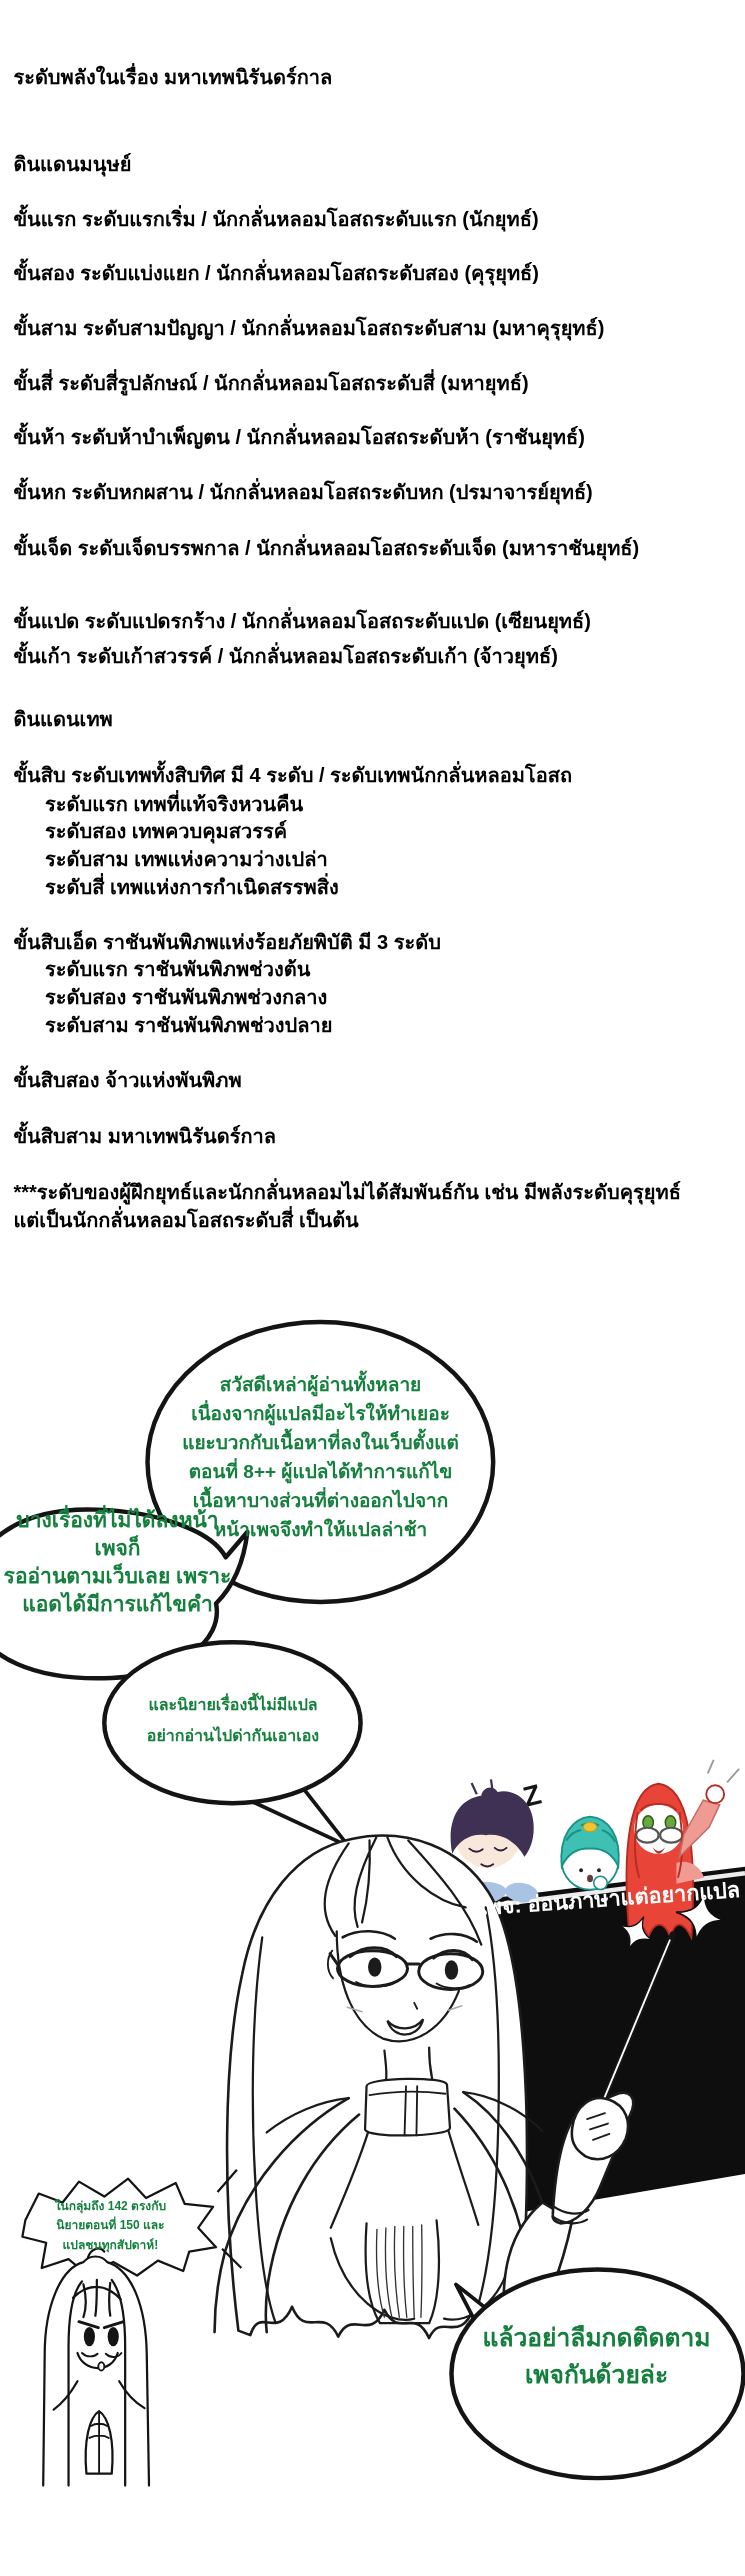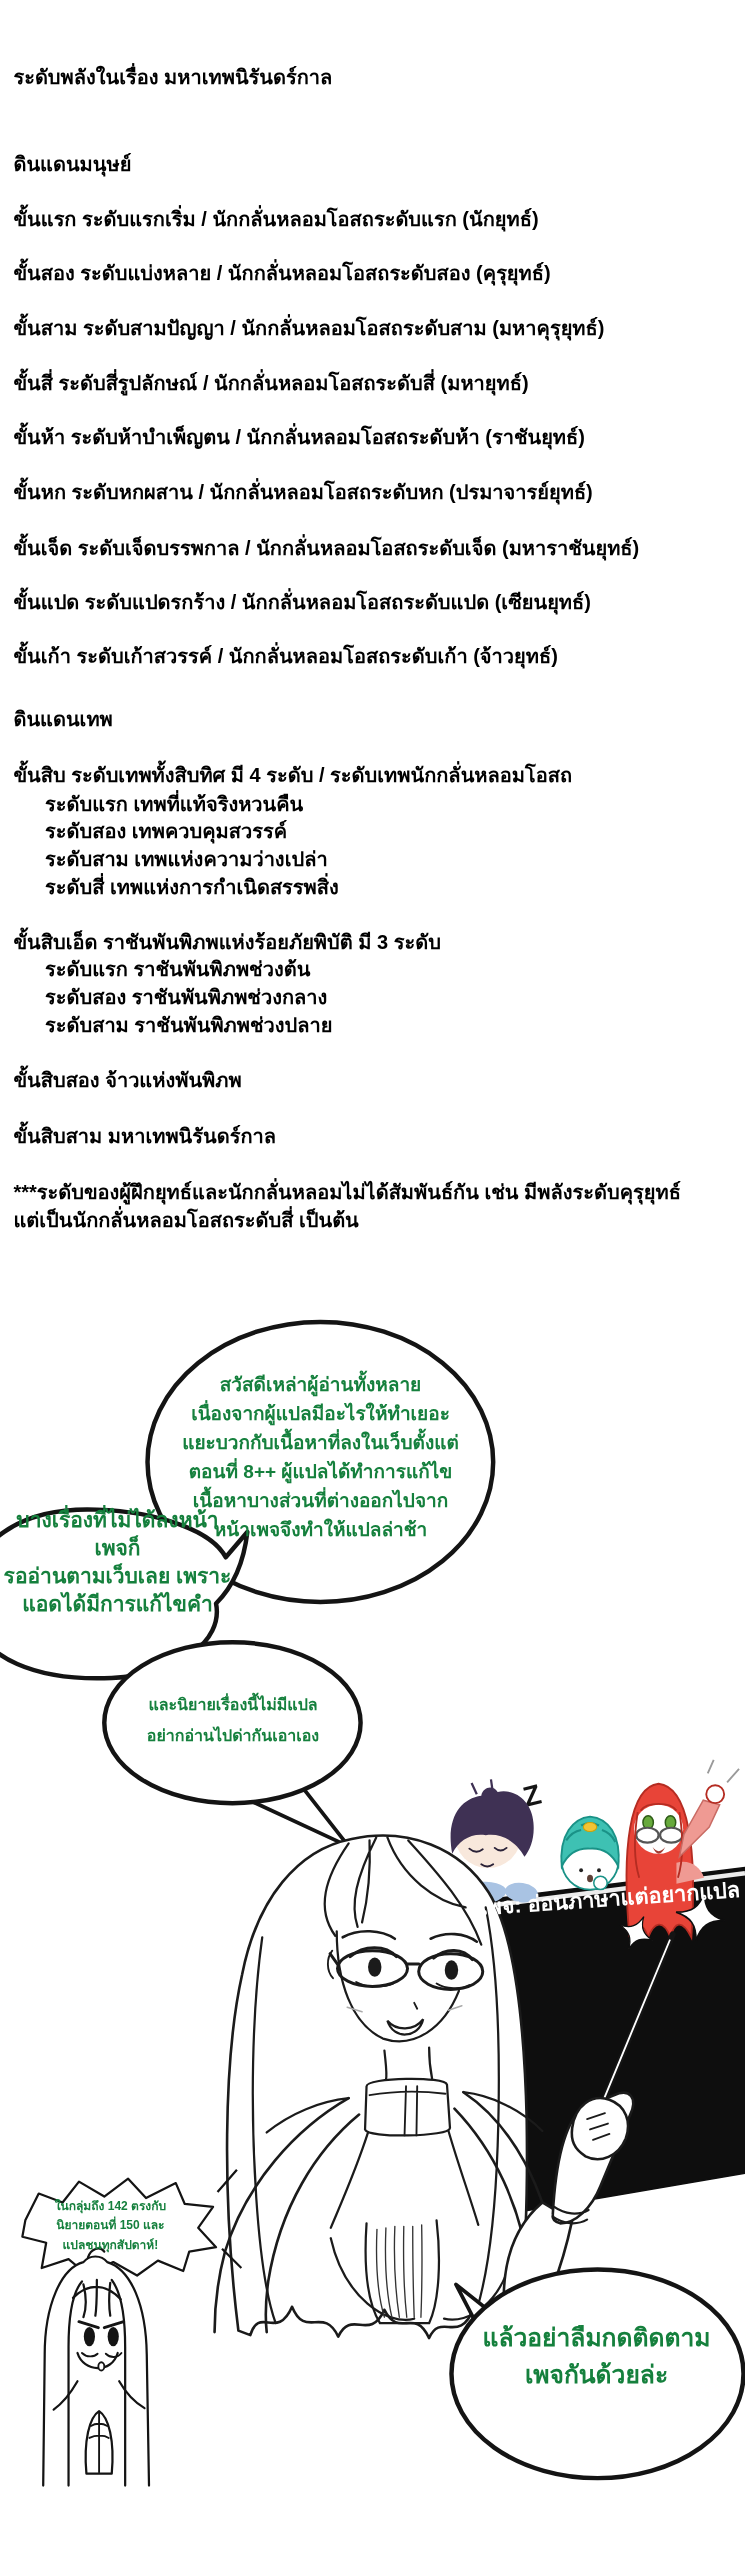--- a/index.html
+++ b/index.html
@@ -184,27 +184,27 @@
     <g>
       <path d="M 690,3128 L 612,3066 L 662,3162 Z" fill="#ffffff" stroke="#141414" stroke-width="5" stroke-linejoin="round"></path>
       <ellipse cx="802" cy="3186" rx="196" ry="140" fill="#ffffff" stroke="#141414" stroke-width="6"></ellipse>
     </g>
   </svg>
 
   <div>
     <div class="ln" style="top:66px">ระดับพลังในเรื่อง มหาเทพนิรันดร์กาล</div>
     <div class="ln" style="top:153px">ดินแดนมนุษย์</div>
     <div class="ln" style="top:208px">ขั้นแรก ระดับแรกเริ่ม / นักกลั่นหลอมโอสถระดับแรก (นักยุทธ์)</div>
-    <div class="ln" style="top:262px">ขั้นสอง ระดับแบ่งหลาย / นักกลั่นหลอมโอสถระดับสอง (คุรุยุทธ์)</div>
+    <div class="ln" style="top:262px">ขั้นสอง ระดับแบ่งแยก / นักกลั่นหลอมโอสถระดับสอง (คุรุยุทธ์)</div>
     <div class="ln" style="top:317px">ขั้นสาม ระดับสามปัญญา / นักกลั่นหลอมโอสถระดับสาม (มหาคุรุยุทธ์)</div>
     <div class="ln" style="top:372px">ขั้นสี่ ระดับสี่รูปลักษณ์ / นักกลั่นหลอมโอสถระดับสี่ (มหายุทธ์)</div>
     <div class="ln" style="top:426px">ขั้นห้า ระดับห้าบำเพ็ญตน / นักกลั่นหลอมโอสถระดับห้า (ราชันยุทธ์)</div>
     <div class="ln" style="top:481px">ขั้นหก ระดับหกผสาน / นักกลั่นหลอมโอสถระดับหก (ปรมาจารย์ยุทธ์)</div>
     <div class="ln" style="top:537px">ขั้นเจ็ด ระดับเจ็ดบรรพกาล / นักกลั่นหลอมโอสถระดับเจ็ด (มหาราชันยุทธ์)</div>
-    <div class="ln" style="top:591px">ขั้นแปด ระดับแปดรกร้าง / นักกลั่นหลอมโอสถระดับแปด (เซียนยุทธ์)</div>
+    <div class="ln" style="top:610px">ขั้นแปด ระดับแปดรกร้าง / นักกลั่นหลอมโอสถระดับแปด (เซียนยุทธ์)</div>
     <div class="ln" style="top:645px">ขั้นเก้า ระดับเก้าสวรรค์ / นักกลั่นหลอมโอสถระดับเก้า (จ้าวยุทธ์)</div>
     <div class="ln" style="top:708px">ดินแดนเทพ</div>
     <div class="ln" style="top:764px">ขั้นสิบ ระดับเทพทั้งสิบทิศ มี 4 ระดับ / ระดับเทพนักกลั่นหลอมโอสถ</div>
     <div class="ln ind" style="top:793px">ระดับแรก เทพที่แท้จริงหวนคืน</div>
     <div class="ln ind" style="top:820px">ระดับสอง เทพควบคุมสวรรค์</div>
     <div class="ln ind" style="top:848px">ระดับสาม เทพแห่งความว่างเปล่า</div>
     <div class="ln ind" style="top:876px">ระดับสี่ เทพแห่งการกำเนิดสรรพสิ่ง</div>
     <div class="ln" style="top:931px">ขั้นสิบเอ็ด ราชันพันพิภพแห่งร้อยภัยพิบัติ มี 3 ระดับ</div>
     <div class="ln ind" style="top:958px">ระดับแรก ราชันพันพิภพช่วงต้น</div>
     <div class="ln ind" style="top:986px">ระดับสอง ราชันพันพิภพช่วงกลาง</div>

